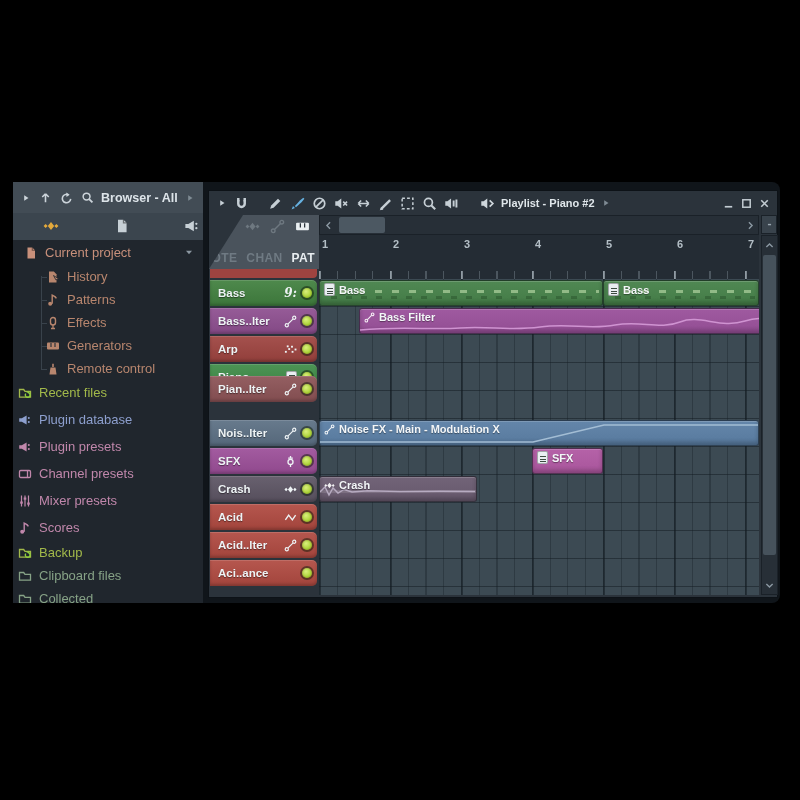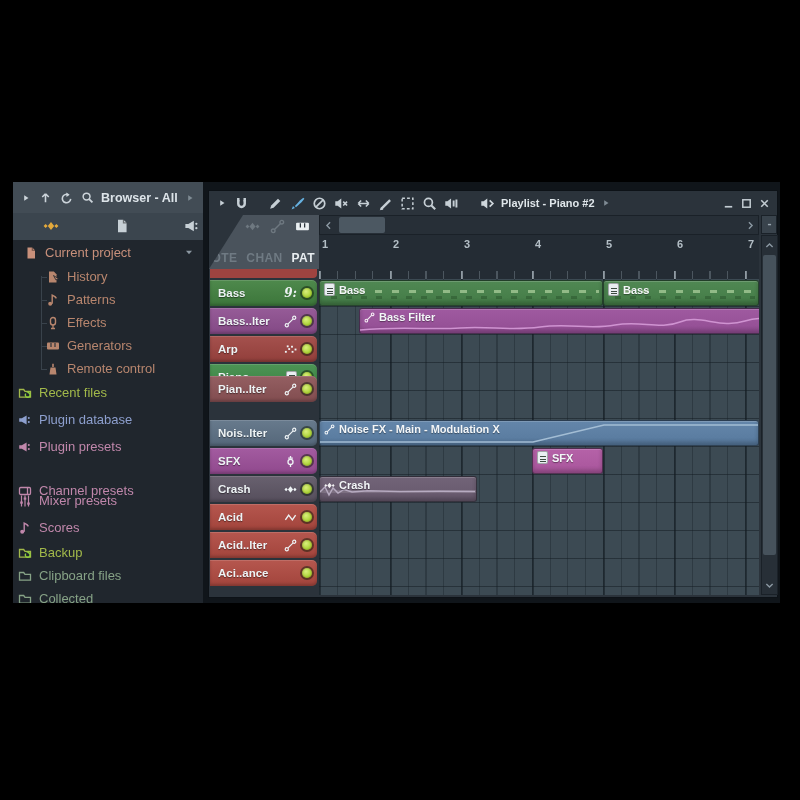--- a/index.html
+++ b/index.html
@@ -1,18 +1,18 @@
 <!DOCTYPE html>
 <html><head>
 <meta charset="utf-8">
 <style>
   html,body{margin:0;padding:0;background:#000;}
   #stage{position:relative;width:800px;height:800px;background:#000;overflow:hidden;
          font-family:"Liberation Sans",sans-serif;-webkit-font-smoothing:antialiased;}
-  #appwin{position:absolute;left:13px;top:182px;width:767px;height:421px;background:#10151a;}
+  #appwin{position:absolute;left:13px;top:182px;width:767px;height:421px;background:#10151a;border-radius:8px;}
   
   #sidebar{position:absolute;left:0;top:0;width:190px;height:421px;background:#232a31;
            box-shadow:inset 3px 0 0 rgba(255,255,255,.05);}
   #sb-nav{position:absolute;left:0;top:0;width:190px;height:31px;background:#424c55;
           display:flex;align-items:center;gap:7px;padding:0 0 0 8px;box-sizing:border-box;}
   #sb-title{font-size:12.5px;font-weight:700;color:#dde4e9;}
   #sb-tabs{position:absolute;left:0;top:31px;width:190px;height:27px;background:#3b454e;
            border-bottom:1px solid #1c2228;}
   #sb-tabs .tabi{position:absolute;top:5px;}
   #sb-tree{position:absolute;left:0;top:58px;width:190px;height:363px;background:#20262d;overflow:hidden;}
@@ -227,21 +227,21 @@
           <div class="titem" style="top: 196px; left: 5px; color: rgb(192, 135, 171);">
             <span class="tbi">
               <svg width="14" height="14" viewBox="0 0 14 14">
                 <path d="M1.2 5.2v3.6h2.6L8.6 11.5v-9L3.8 5.2z" fill="#c087ab"></path>
                 <circle cx="10.8" cy="5.1" r="1" fill="#c087ab"></circle>
                 <circle cx="10.8" cy="8.9" r="1" fill="#c087ab"></circle>
               </svg>
             </span>
             <span>Plugin presets</span>
           </div>
-          <div class="titem" style="top: 223px; left: 5px; color: rgb(192, 135, 171); margin-top: 17px;">
+          <div class="titem" style="top: 223px; left: 5px; color: rgb(192, 135, 171);">
             <span class="tbi">
               <svg width="14" height="14" viewBox="0 0 14 14">
                 <rect x="1.5" y="3.5" width="11" height="7" rx="1.2" fill="none" stroke="#c087ab" stroke-width="1.3"></rect>
                 <path d="M9.5 3.5v7" stroke="#c087ab" stroke-width="1.3"></path>
               </svg>
             </span>
             <span>Channel presets</span>
           </div>
           <div class="titem" style="top: 250px; left: 5px; color: rgb(192, 135, 171);">
             <span class="tbi">

